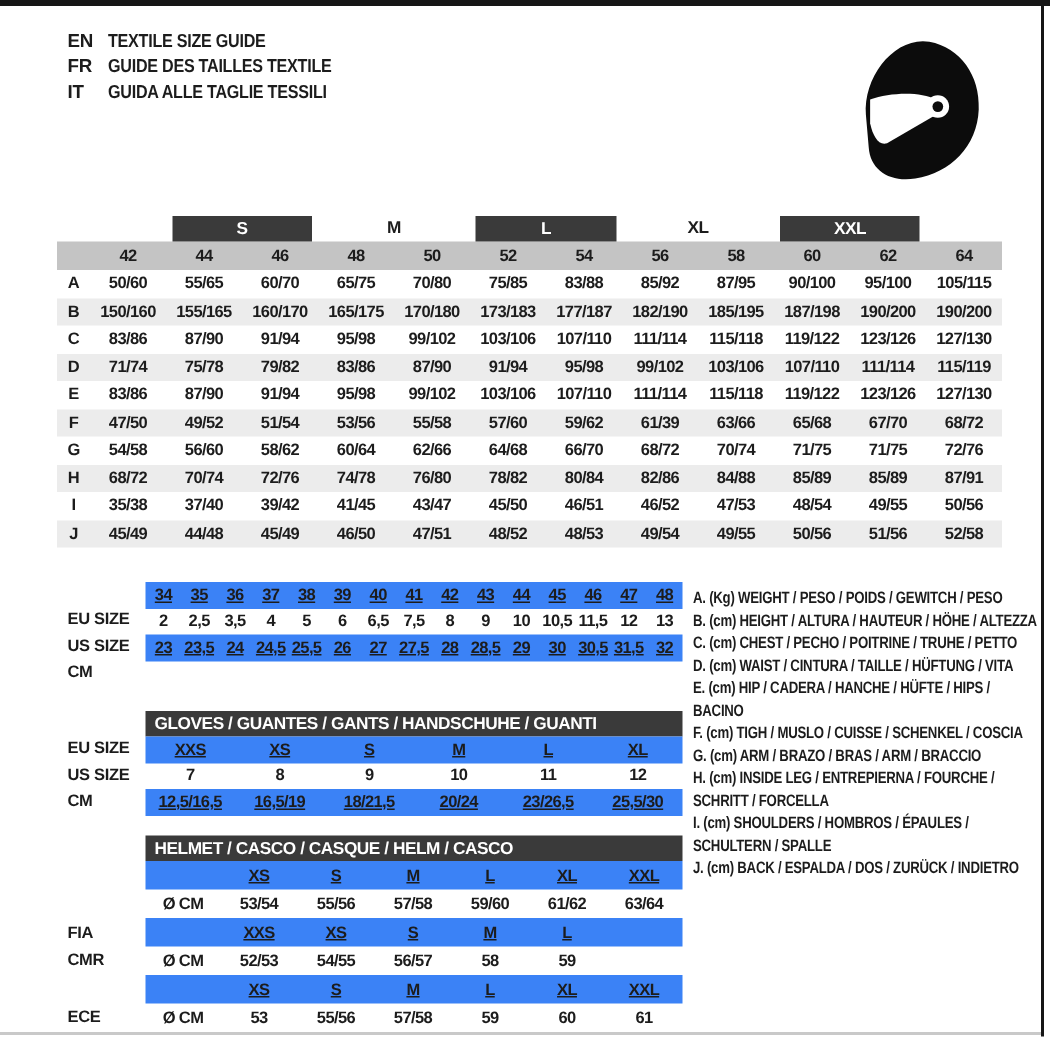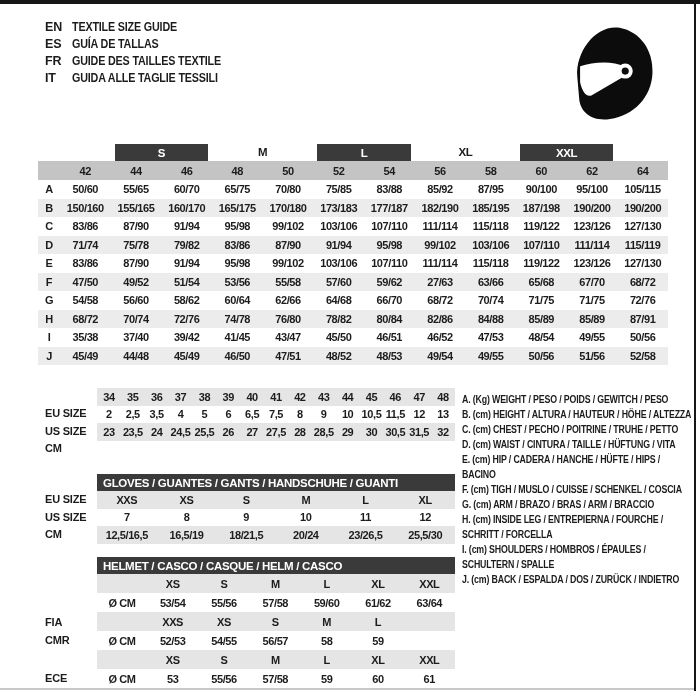--- a/index.html
+++ b/index.html
@@ -31,21 +31,21 @@
   .trow{height:18.5px;}
   .trow.alt{background:#ececec;}
 
   
   .section{position:absolute;font-size:11px;letter-spacing:-0.4px;}
   .side-label{position:absolute;left:15px;width:52px;white-space:nowrap;letter-spacing:-0.2px;}
   .tbl{position:absolute;left:67px;top:0;width:358px;}
   .bar{background:#3a3a3a;color:#fff;height:17px;display:flex;align-items:center;
        padding-left:6px;font-size:11.5px;letter-spacing:-0.3px;white-space:nowrap;}
   .srow{display:grid;}
-  .srow.gray{background:#e5e5e5;}
+  .srow.gray{background:#3b82f6;text-decoration:underline;}
   #shoes-section{left:30px;top:388px;width:425px;height:70px;}
   #gloves-section{left:30px;top:474px;width:425px;height:70px;}
   #helmet-section{left:30px;top:557px;width:425px;height:165px;}
   .cols15{grid-template-columns:repeat(15,1fr);height:17.5px;}
   .cols6{grid-template-columns:repeat(6,1fr);height:17.5px;}
   .colsH{grid-template-columns:50px repeat(6,1fr);height:19px;}
 
   
   #legend{position:absolute;left:462px;top:392px;width:232px;}
   #legend-inner{width:290px;transform:scaleX(0.8);transform-origin:0 0;
@@ -53,21 +53,20 @@
 </style>
 </head>
 <body>
 
 <div class="frame-top"></div>
 <div class="frame-right"></div>
 <div class="frame-bottom"></div>
 
 <div id="language-list">
     <div class="lang-row"><span class="lang-code">EN</span><span class="lang-title">TEXTILE SIZE GUIDE</span></div>
-    <div class="lang-row"><span class="lang-code">ES</span><span class="lang-title">GUÍA DE TALLAS</span></div>
     <div class="lang-row"><span class="lang-code">FR</span><span class="lang-title">GUIDE DES TAILLES TEXTILE</span></div>
     <div class="lang-row"><span class="lang-code">IT</span><span class="lang-title">GUIDA ALLE TAGLIE TESSILI</span></div>
   </div>
 
 <svg id="helmet-icon" viewBox="0 0 100 110" xmlns="http://www.w3.org/2000/svg">
   <path d="M57 8 C79 12 93 32 92 56 C91 82 72 101 47 105 C29 108 15 99 14 83 L12 60 C10 32 33 4 57 8 Z" fill="#0c0c0c"></path>
   <path d="M15 49 C29 44 50 43 62 49 C66 51 67 56 63 59 L27 80 C21 82 17 75 15 66 Z" fill="#ffffff"></path>
   <circle cx="63" cy="54" r="8" fill="#ffffff"></circle>
   <circle cx="63" cy="54" r="3.8" fill="#0c0c0c"></circle>
 </svg>
@@ -174,21 +173,21 @@
     </div>
     <div class="grid13 trow alt">
       <div class="tcell">F</div>
       <div class="tcell">47/50</div>
       <div class="tcell">49/52</div>
       <div class="tcell">51/54</div>
       <div class="tcell">53/56</div>
       <div class="tcell">55/58</div>
       <div class="tcell">57/60</div>
       <div class="tcell">59/62</div>
-      <div class="tcell">27/63</div>
+      <div class="tcell">61/39</div>
       <div class="tcell">63/66</div>
       <div class="tcell">65/68</div>
       <div class="tcell">67/70</div>
       <div class="tcell">68/72</div>
     </div>
     <div class="grid13 trow">
       <div class="tcell">G</div>
       <div class="tcell">54/58</div>
       <div class="tcell">56/60</div>
       <div class="tcell">58/62</div>

